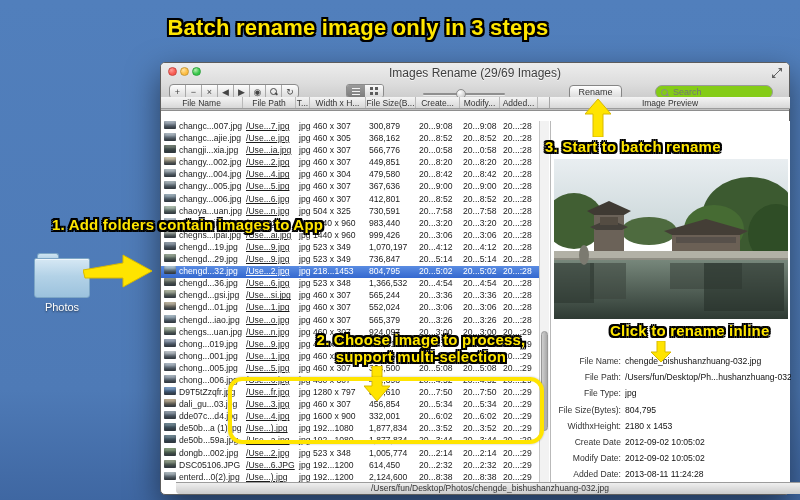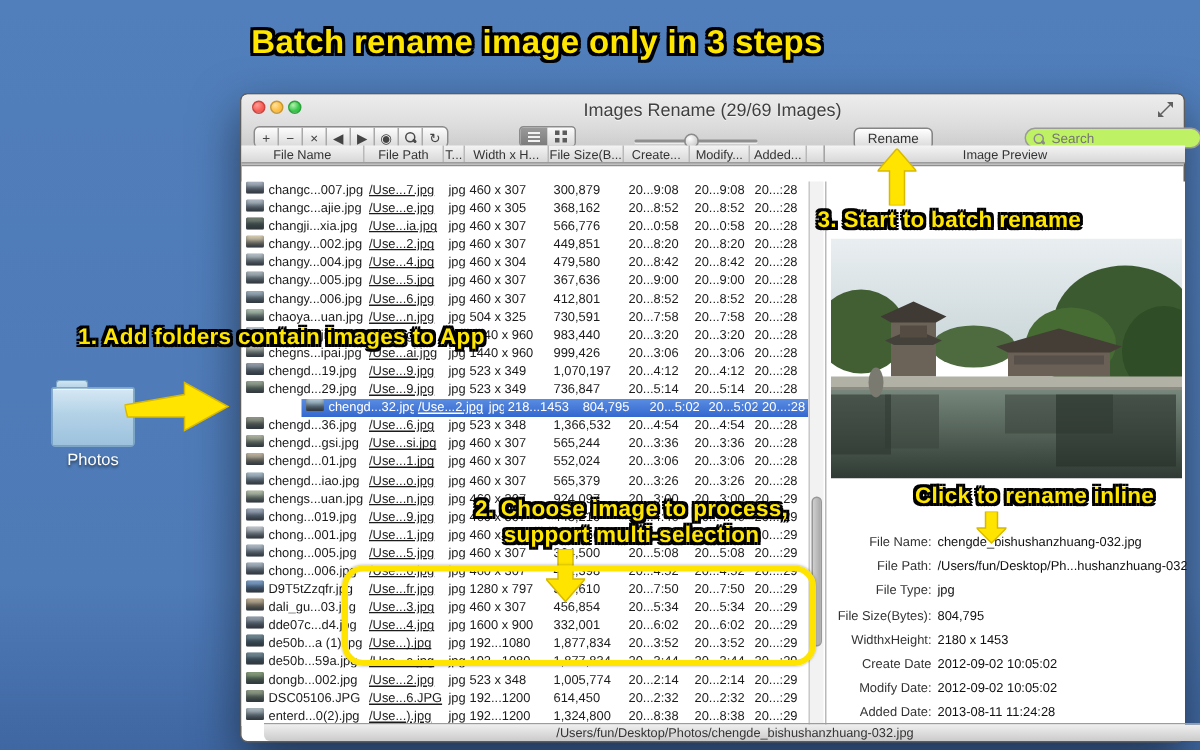--- a/index.html
+++ b/index.html
@@ -79,42 +79,42 @@
   .slider .knob{ position:absolute; left:33px; top:0; width:10px; height:10px; border-radius:50%;
     background:radial-gradient(circle at 35% 30%,#ffffff,#cfcfcf 70%); border:1px solid #8a8a8a; }
   .zoomlbl { position:absolute; left:244px; top:37px; width:120px; text-align:right;
     font-size:8px; color:#555; text-shadow:0 1px 0 rgba(255,255,255,.6); }
 
   .renamebtn { position:absolute; left:408px; top:22px; width:53px; height:15px;
     background:linear-gradient(#ffffff,#d7d7d7); border:1px solid #858585; border-radius:4px;
     font-size:9px; color:#333; text-align:center; line-height:13px;
     box-shadow:0 1px 0 rgba(255,255,255,.7); }
 
-  .search { position:absolute; left:522px; top:22px; width:118px; height:14px;
-    background:#bef264; border:1px solid #9a9a9a; border-radius:8px; }
+  .search { position:absolute; left:494px; top:22px; width:118px; height:14px;
+    background:#84cc16; border:1px solid #9a9a9a; border-radius:8px; }
   .search input { position:absolute; left:17px; top:0; width:96px; height:12px; border:none; outline:none;
     font-size:9px; color:#444; font-family:"Liberation Sans",sans-serif; background:transparent; }
   .search .mini-mag{ position:absolute; left:5px; top:3px; }
   .search .mini-mag::before{ border-color:#8a8a8a; } .search .mini-mag::after{ background:#8a8a8a; }
 
   
   .hdr { position:absolute; top:34px; height:12px;
     background:linear-gradient(#f4f4f4,#d8d8d8); border-bottom:1px solid #9c9c9c;
     font-size:8.5px; color:#333; display:flex; }
   .hdr.table { left:0; width:388px; }
   .hdr.prev  { left:388px; width:241px; justify-content:center; align-items:center; border-left:1px solid #a5a5a5; }
   .hc { height:100%; border-right:1px solid #b9b9b9; display:flex; align-items:center; justify-content:center;
     overflow:hidden; white-space:nowrap; }
   .c-name{width:82px;} .c-path{width:53px;} .c-type{width:14px;} .c-dims{width:56px;}
   .c-size{width:50px;} .c-create{width:44px;} .c-modify{width:40px;} .c-added{width:38px;}
 
   
   .rows { position:absolute; left:0; top:58px; width:378px; height:363px; overflow:hidden; background:#fff; }
   .row { display:flex; height:12.1px; align-items:flex-start; font-size:8.6px; color:#1c1c1c; white-space:nowrap; }
-  .row.selected { background:linear-gradient(#5a8ce2,#3468cf); color:#fff;margin-left:40px; }
+  .row.selected { background:linear-gradient(#5a8ce2,#3468cf); color:#fff; }
   .cell { overflow:hidden; padding-left:3px; }
   .thumb { flex:none; width:12px; height:8px; margin-left:3px; border-radius:1px;
     box-shadow:inset 0 -3px 3px rgba(0,0,0,.35), inset 0 3px 2px rgba(255,255,255,.25); }
   .cl-name{width:67px;} .cl-path{width:53px;text-decoration:underline;} .cl-type{width:14px;} .cl-dims{width:56px;}
   .cl-size{width:50px;} .cl-create{width:44px;} .cl-modify{width:40px;} .cl-added{width:38px;}
 
   .vscroll { position:absolute; left:378px; top:58px; width:10px; height:363px;
     background:#f2f2f2; border-left:1px solid #c9c9c9; }
   .vthumb { position:absolute; left:1px; top:210px; width:7px; height:100px;
     background:linear-gradient(90deg,#cfcfcf,#a9a9a9); border:1px solid #979797; border-radius:4px; }
@@ -530,21 +530,21 @@
         <span class="cell cl-create">20...2:32</span>
         <span class="cell cl-modify">20...2:32</span>
         <span class="cell cl-added">20...:29</span>
       </div>
       <div class="row">
         <span class="thumb" style="background: linear-gradient(rgb(144, 160, 168), rgb(74, 85, 96));"></span>
         <span class="cell cl-name">enterd...0(2).jpg</span>
         <span class="cell cl-path">/Use...).jpg</span>
         <span class="cell cl-type">jpg</span>
         <span class="cell cl-dims">192...1200</span>
-        <span class="cell cl-size">1,324,800</span>
+        <span class="cell cl-size">2,124,600</span>
         <span class="cell cl-create">20...8:38</span>
         <span class="cell cl-modify">20...8:38</span>
         <span class="cell cl-added">20...:29</span>
       </div>
     </div>
 
   <div class="vscroll">
     <div class="vthumb"></div>
   </div>
 

